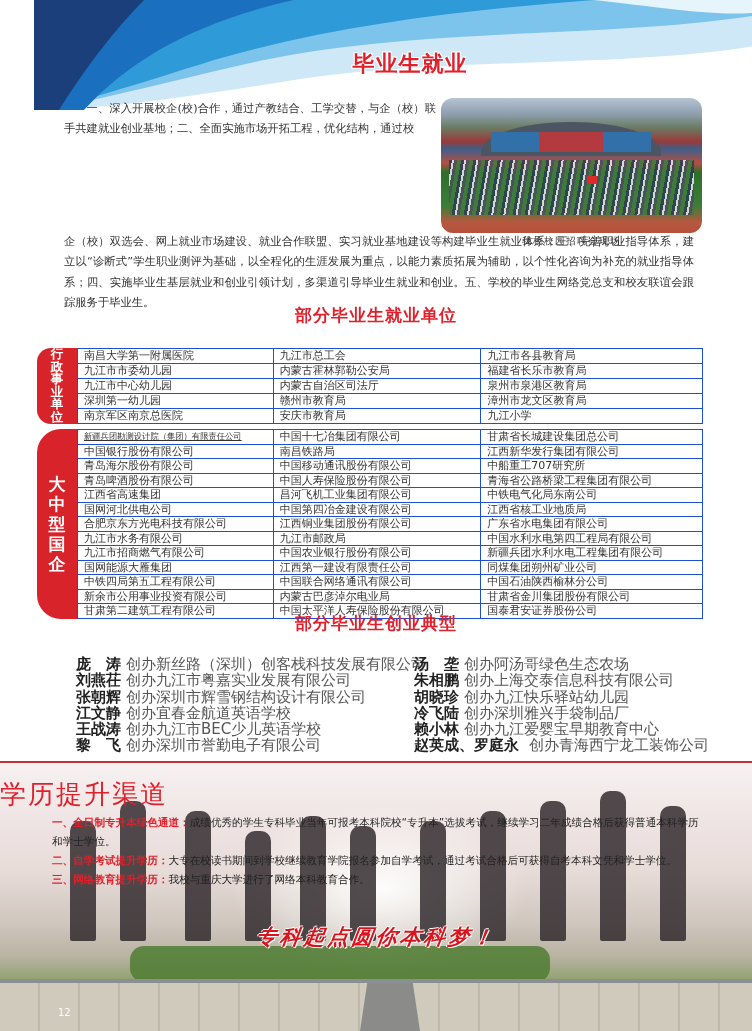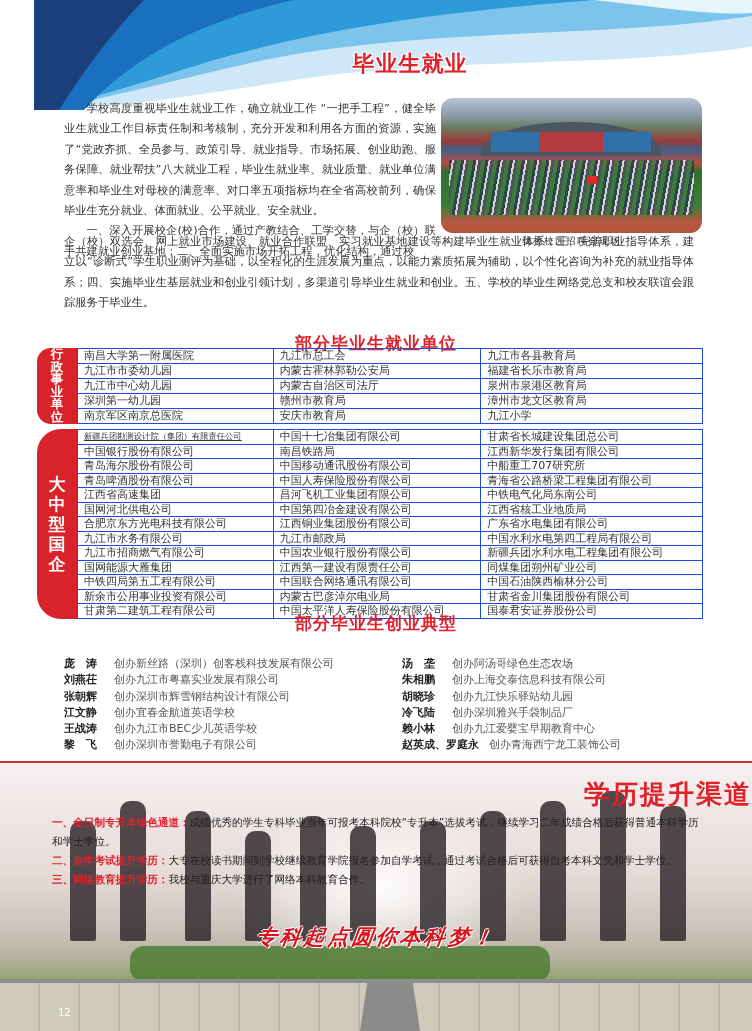--- a/index.html
+++ b/index.html
@@ -61,21 +61,21 @@
   .tbl td {
     border: 1px solid #1d4ed8; padding: 0 0 0 6px; height: 14.5px; line-height: 13px;
     white-space: nowrap; overflow: hidden;
   }
   .tbl td.small { font-size: 8.3px; text-decoration: underline; }
   .tbl col.c1 { width: 196px; }
   .tbl col.c2 { width: 208px; }
   .tbl col.c3 { width: 222px; }
 
   
-  .ent-list { position: absolute; font-size: 11px; line-height: 16.3px; }
+  .ent-list { position: absolute; font-size: 15px; line-height: 16.3px; margin-left: 12px; }
   .ent-row { display: flex; white-space: nowrap; }
   .ent-name { font-family: "DejaVu Serif", "Liberation Serif", serif; font-weight: bold; color: #222; width: 50px; letter-spacing: 0; }
   .ent-desc { color: #555; }
 
   
   .divider { position: absolute; left: 0; top: 761px; width: 752px; height: 2px; background: #c63037; }
 
   
   .bottom {
     position: absolute; left: 0; top: 763px; width: 752px; height: 268px; overflow: hidden;
@@ -83,22 +83,22 @@
   }
   .bottom .sky { position: absolute; left: 230px; top: 40px; width: 300px; height: 170px; background: radial-gradient(ellipse at center, rgba(255,255,255,.95) 0%, rgba(255,255,255,0) 70%); }
   .bottom .figure { position: absolute; bottom: 90px; width: 26px; background: #2c2528; border-radius: 10px 10px 2px 2px; opacity: .82; }
   .bottom .hedge { position: absolute; left: 130px; top: 183px; width: 420px; height: 36px; background: #4f7d33; border-radius: 14px; opacity: .85; }
   .bottom .ground { position: absolute; left: 0; top: 220px; width: 752px; height: 48px;
     background: repeating-linear-gradient(90deg, #cfcabc 0 38px, #bfb9aa 38px 40px); }
   .bottom .walkway { position: absolute; left: 360px; top: 220px; width: 60px; height: 48px; background: #8b8b89; clip-path: polygon(12% 0, 88% 0, 100% 100%, 0 100%); }
   .bottom .curb { position: absolute; left: 0; top: 216px; width: 752px; height: 5px; background: #8a8f92; }
 
   .bottom-title {
-    position: absolute; left: 0; right: 0; top: 14px; text-align: right;
-    font-size: 26px; font-weight: bold; color: #e0202a; letter-spacing: 2px;
+    position: absolute; left: 0; right: 0; top: 14px; text-align: left;
+    font-size: 26px; font-weight: normal; color: #e0202a; letter-spacing: 2px;
   }
   .channels { position: absolute; left: 52px; top: 50px; width: 650px; font-size: 10.6px; line-height: 19px; color: #222; }
   .channels .lbl { color: #e0202a; font-weight: bold; }
   .slogan {
     position: absolute; left: 0; right: 0; top: 160px; text-align: center;
     font-size: 21px; font-weight: bold; font-style: italic; color: #d8141e; letter-spacing: 3px;
     text-shadow: 1px 1px 0 #fff, -1px 0 0 #fff, 0 -1px 0 #fff;
     transform: skewX(-8deg);
   }
   .page-num { position: absolute; left: 58px; top: 1007px; font-size: 10px; color: #fff; }
@@ -113,34 +113,33 @@
     <path d="M0,0 L752,0 L752,10 C600,40 400,25 230,60 C130,82 50,105 0,110 Z" fill="#7cc4ec"></path>
     <path d="M0,0 L560,0 C430,10 300,25 180,60 C100,85 40,105 0,110 Z" fill="#2f9ad8"></path>
     <path d="M0,0 L260,0 C170,20 100,55 50,110 L0,110 Z" fill="#1a6fbf"></path>
     <path d="M0,0 L110,0 C80,30 50,70 25,110 L0,110 Z" fill="#1a3f7a"></path>
     <path d="M560,0 L752,0 L752,8 C700,20 650,10 560,0 Z" fill="#e6f4fb"></path>
   </svg>
   <div class="main-title">毕业生就业</div>
 </div>
 
 <div class="intro">
-  <p>学校高度重视毕业生就业工作，确立就业工作 “一把手工程”，健全毕业生就业工作目标责任制和考核制，充分开发和利用各方面的资源，实施了“党政齐抓、全员参与、政策引导、就业指导、市场拓展、创业助跑、服务保障、就业帮扶”八大就业工程，毕业生就业率、就业质量、就业单位满意率和毕业生对母校的满意率、对口率五项指标均在全省高校前列，确保毕业生充分就业、体面就业、公平就业、安全就业。</p>
   <p>一、深入开展校企(校)合作，通过产教结合、工学交替，与企（校）联手共建就业创业基地；二、全面实施市场开拓工程，优化结构，通过校</p>
 </div>
 <div class="intro-wide">企（校）双选会、网上就业市场建设、就业合作联盟、实习就业基地建设等构建毕业生就业体系；三、完善职业指导体系，建立以“诊断式”学生职业测评为基础，以全程化的生涯发展为重点，以能力素质拓展为辅助，以个性化咨询为补充的就业指导体系；四、实施毕业生基层就业和创业引领计划，多渠道引导毕业生就业和创业。五、学校的毕业生网络党总支和校友联谊会跟踪服务于毕业生。</div>
 
 <div class="photo">
   <div class="stadium"></div>
   <div class="stands"></div>
   <div class="crowd"></div>
   <div class="flag"></div>
 </div>
 <div class="photo-caption">我校校园招聘会现场</div>
 
-<div class="section-title" style="top:332px;">部分毕业生就业单位</div>
+<div class="section-title" style="top:304px;">部分毕业生就业单位</div>
 
 <div class="tbl-wrap" style="top:348px;">
   <div class="side-tab" style="font-size:12.5px; line-height:12.6px;">
     <span>行</span>
     <span>政</span>
     <span>事</span>
     <span>业</span>
     <span>单</span>
     <span>位</span>
   </div>

